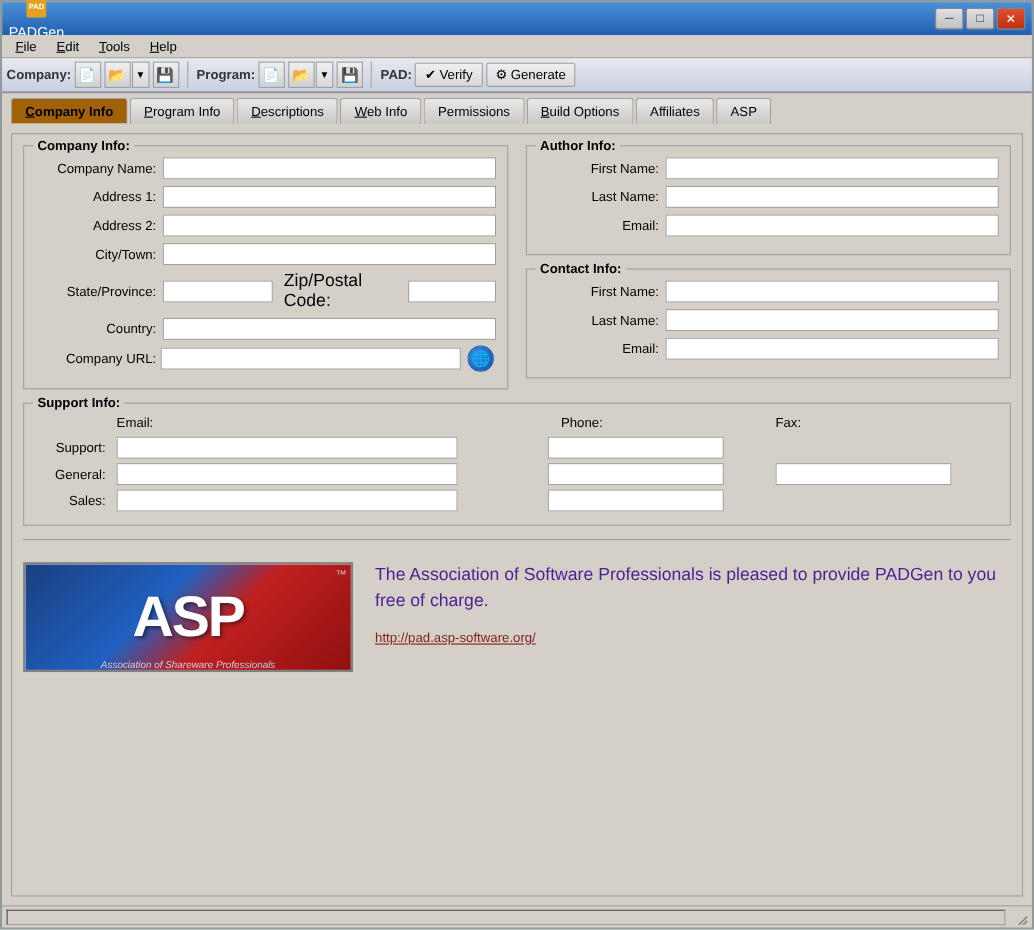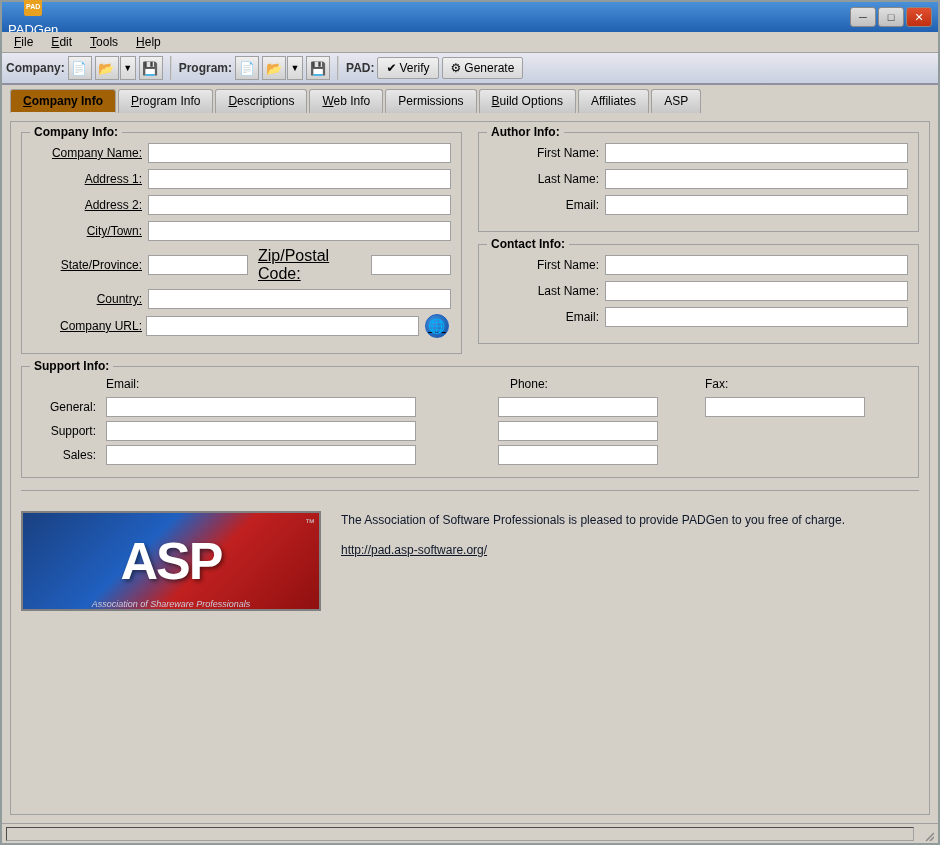--- a/index.html
+++ b/index.html
@@ -178,21 +178,21 @@
       padding: 10px;
       height: 100%;
       overflow: auto;
     }
 
     .two-col {
       display: flex;
       gap: 16px;
     }
 
-    .col-left { flex: 1; text-decoration: underline; }
+    .col-left { flex: 1; }
     .col-right { flex: 1; }
 
     .group-box {
       border: 1px solid #a0a0a0;
       padding: 10px 10px 10px 10px;
       margin-bottom: 12px;
       position: relative;
     }
 
     .group-label {
@@ -339,27 +339,27 @@
 
     .asp-logo-tm {
       font-size: 10px;
       position: absolute;
       top: 4px;
       right: 4px;
       color: #ccc;
     }
 
     .footer-text {
-      font-size: 12px;
-      color: #0f172a;
+      font-size: 16px;
+      color: #4c1d95;
       line-height: 1.5;
     }
 
     .footer-link {
-      color: #0f172a;
+      color: #7f1d1d;
       text-decoration: underline;
       cursor: pointer;
       font-size: 12px;
     }
 
     .statusbar {
       background: #d4d0c8;
       border-top: 1px solid #a0a0a0;
       height: 20px;
       display: flex;
@@ -610,43 +610,43 @@
         <table class="support-table">
           <thead>
             <tr>
               <td style="width:70px;"></td>
               <th>Email:</th>
               <th style="padding-left:16px;">Phone:</th>
               <th>Fax:</th>
             </tr>
           </thead>
           <tbody>
+            <tr>
+              <td>Support:</td>
+              <td>
+                <input class="support-input-email" type="text" style="">
+              </td>
+              <td>
+                <input class="support-input-phone" type="text" style="">
+              </td>
+              <td></td>
+            </tr>
             <tr>
               <td>General:</td>
               <td>
                 <input class="support-input-email" type="text" style="">
               </td>
               <td>
                 <input class="support-input-phone" type="text" style="">
               </td>
               <td>
                 <input class="support-input-fax" type="text" style="">
               </td>
             </tr>
             <tr>
-              <td>Support:</td>
-              <td>
-                <input class="support-input-email" type="text" style="">
-              </td>
-              <td>
-                <input class="support-input-phone" type="text" style="">
-              </td>
-              <td></td>
-            </tr>
-            <tr>
               <td>Sales:</td>
               <td>
                 <input class="support-input-email" type="text" style="">
               </td>
               <td>
                 <input class="support-input-phone" type="text" style="">
               </td>
               <td></td>
             </tr>
           </tbody>

